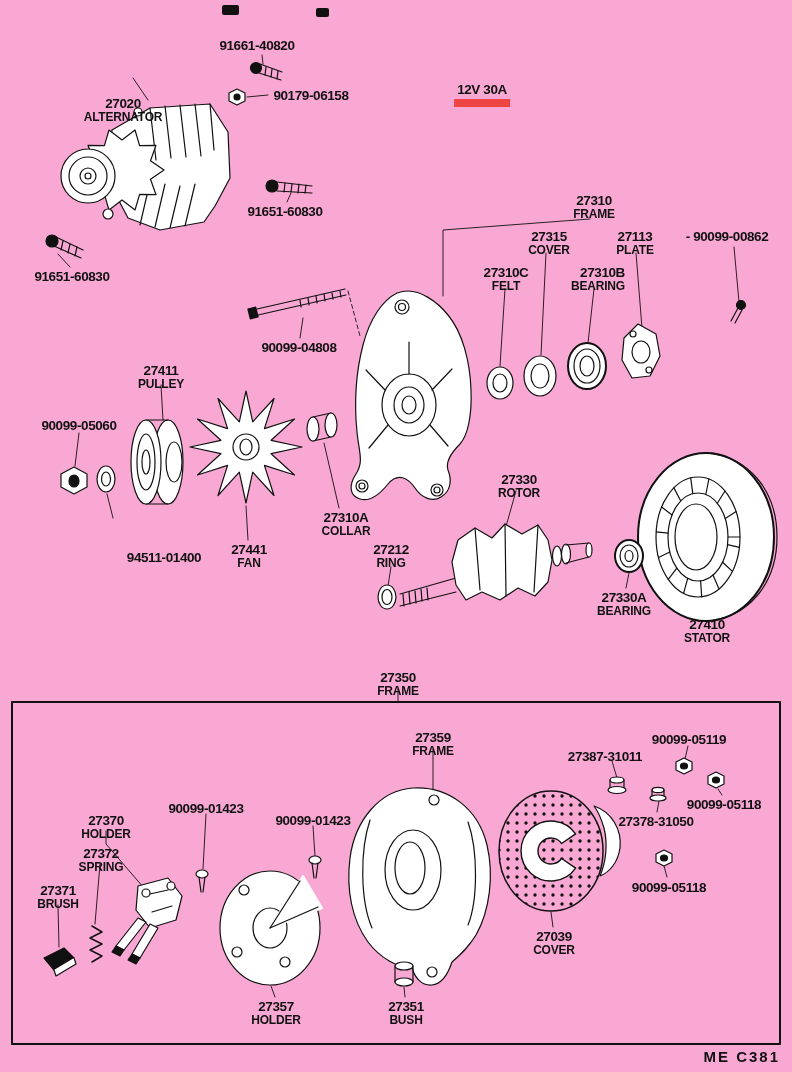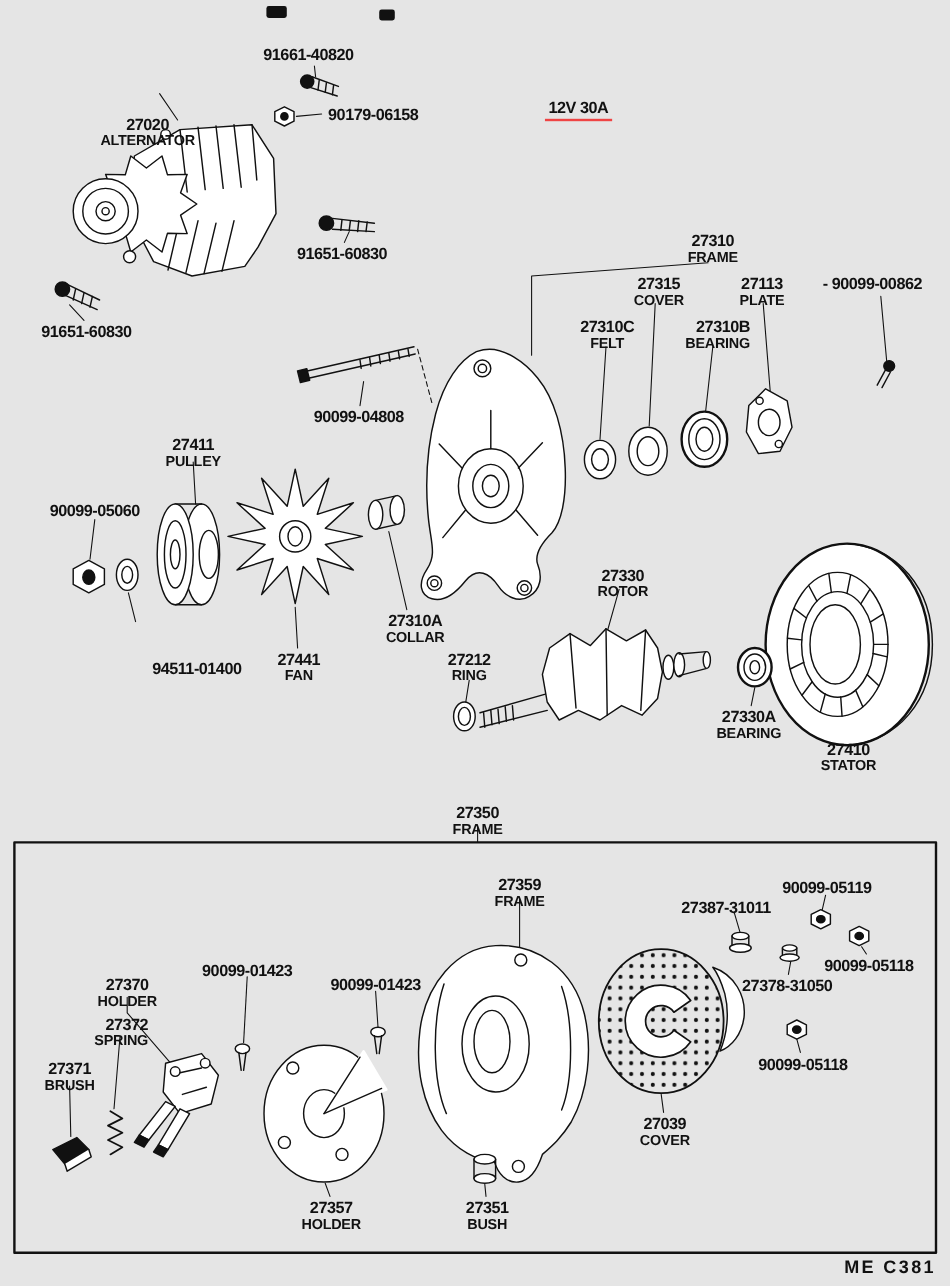--- a/index.html
+++ b/index.html
@@ -1,29 +1,29 @@
 <!DOCTYPE html>
 <html><head>
 <meta charset="utf-8">
 <style>
   * { margin:0; padding:0; box-sizing:border-box; }
   html,body { background:#9a9a9a; }
   .page {
     position:relative; width:792px; height:1072px; margin:0 auto;
-    background:#e5e5e5; color:#111; overflow:hidden;
+    background:#f9a8d4; color:#111; overflow:hidden;
     font-family:"Liberation Sans", sans-serif;
   }
   svg.art { position:absolute; left:0; top:0; }
   .lbl {
     position:absolute; transform:translateX(-50%);
     text-align:center; font-weight:700; white-space:nowrap; line-height:1.06;
   }
   .lbl .num { display:block; font-size:13.5px; letter-spacing:-0.4px; }
   .lbl .sub { display:block; font-size:12px;  letter-spacing:-0.2px; }
-  .rating  { font-size:15px; border-bottom:2px solid #ef4444; padding:0 3px 2px; }
+  .rating  { font-size:15px; border-bottom:8px solid #ef4444; padding:0 3px 2px; }
   .footer-code {
     position:absolute; top:1048px; right:12px;
     font-weight:700; font-size:15px; letter-spacing:2px;
   }
 </style>
 </head>
 <body>
 
 <div class="page">
 
@@ -459,21 +459,21 @@
 
   <div class="lbl" style="left:313px; top:814px;">
     <span class="num">90099-01423</span>
   </div>
 
   <div class="lbl" style="left:106px; top:814px;">
     <span class="num">27370</span>
     <span class="sub">HOLDER</span>
   </div>
 
-  <div class="lbl" style="left:101px; top:847px;text-align:right;">
+  <div class="lbl" style="left:101px; top:847px;">
     <span class="num">27372</span>
     <span class="sub">SPRING</span>
   </div>
 
   <div class="lbl" style="left:58px; top:884px;">
     <span class="num">27371</span>
     <span class="sub">BRUSH</span>
   </div>
 
   <div class="lbl" style="left:554px; top:930px;">

